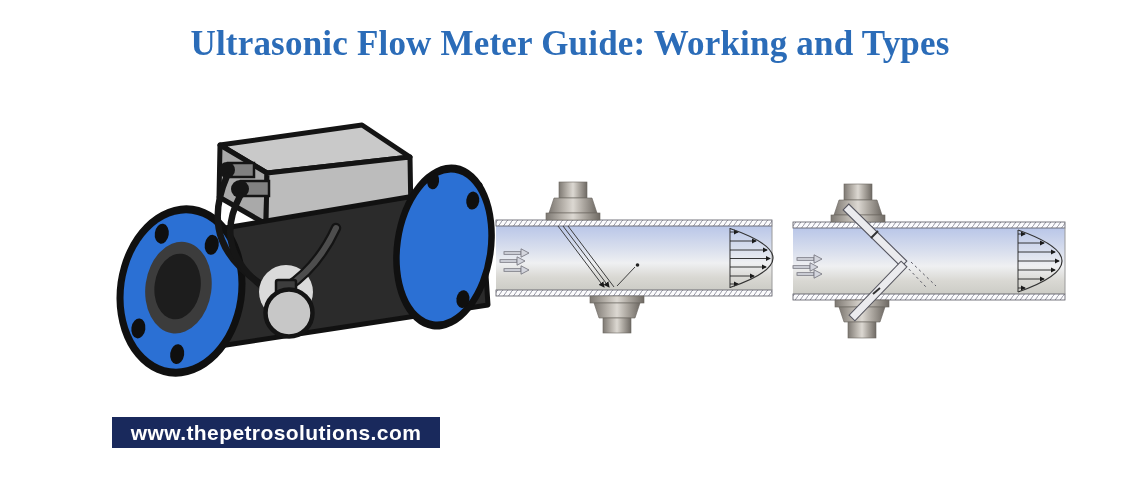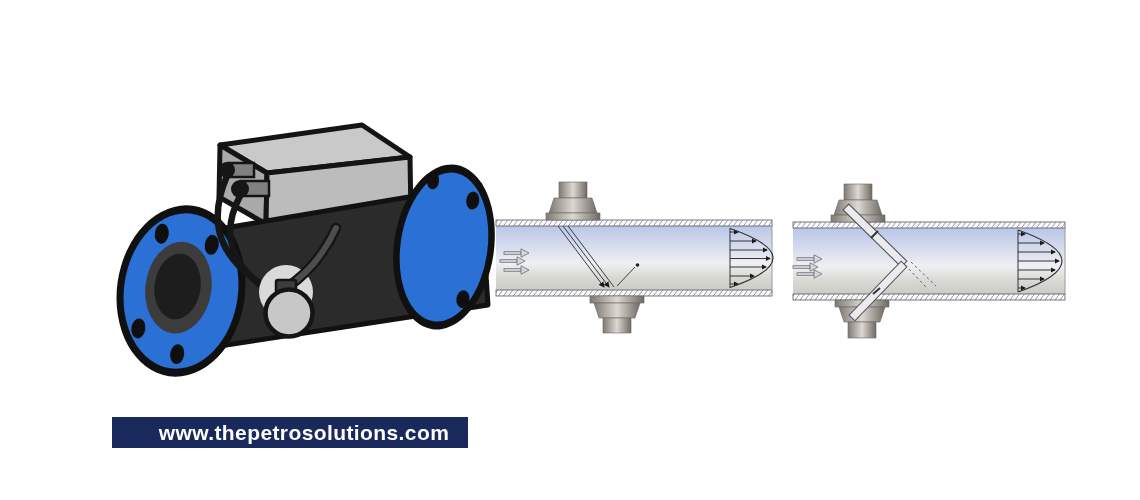--- a/index.html
+++ b/index.html
@@ -13,29 +13,30 @@
     letter-spacing:0.2px;color:#2b6cb8;line-height:40px;
   }
   .art{position:absolute;}
   .meter-art{left:100px;top:112px;width:400px;height:290px;}
   .diagram-1{left:492px;top:172px;width:290px;height:165px;}
   .diagram-2{left:788px;top:163px;width:290px;height:180px;}
   .site-badge{
     position:absolute;left:112px;top:417px;width:328px;height:31px;
     background:#19295c;color:#ffffff;display:flex;align-items:center;
     justify-content:center;font-family:"Liberation Sans",sans-serif;
-    font-size:21px;font-weight:600;letter-spacing:0.4px;padding-left:28px;
+    font-size:21px;font-weight:600;letter-spacing:0.4px;
   }
   svg{display:block;}
 </style>
 </head>
 <body>
 
 <div class="canvas">
 
+  <div class="title">Ultrasonic Flow Meter Guide: Working and Types</div>
 
   <div class="art meter-art">
     <svg width="400" height="290" viewBox="0 0 400 290">
 
       <g stroke="#141414" stroke-width="5" stroke-linejoin="round">
         <polygon points="120,33 262,13 310,45 167,61" fill="#c9c9c9"></polygon>
         <polygon points="120,33 167,61 166,112 119,85" fill="#a9a9a9"></polygon>
         <polygon points="167,61 310,45 311,106 166,112" fill="#bcbcbc"></polygon>
       </g>
 

